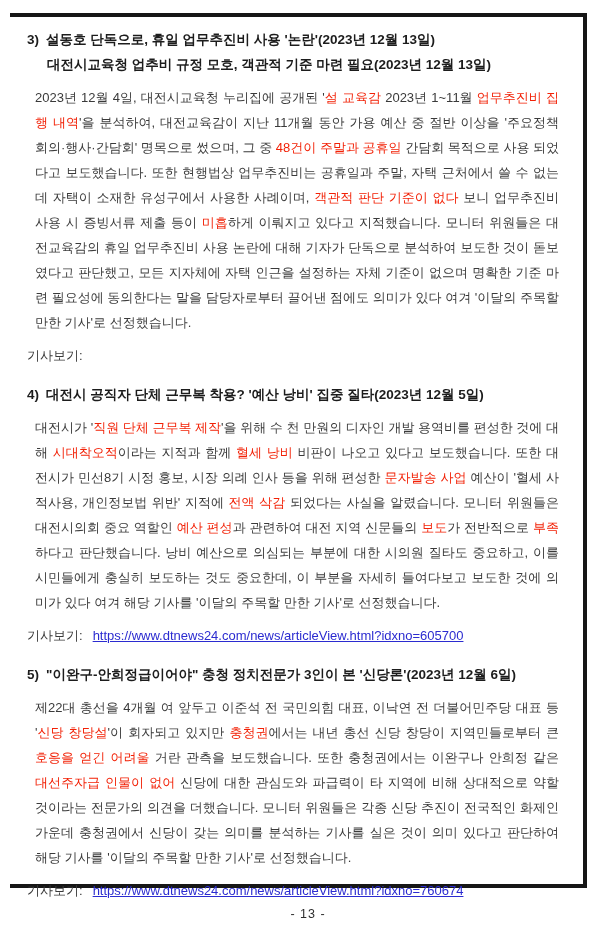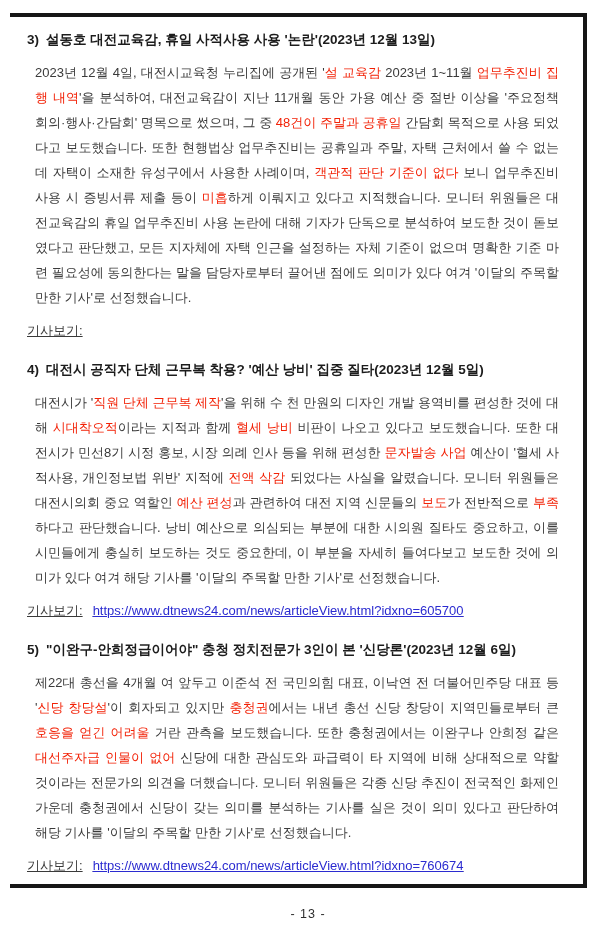--- a/index.html
+++ b/index.html
@@ -7,39 +7,40 @@
   .page{position:relative;width:600px;height:926px;background:#fff;overflow:hidden;}
   .frame{position:absolute;left:10px;right:13px;top:13px;bottom:38px;
          border:4px solid var(--border,#161616);border-left:none;pointer-events:none;}
   .content{position:absolute;left:27px;right:33px;top:27px;color:var(--body,#3a3a3a);
            font-size:13px;line-height:25px;text-align:justify;}
   .sec{margin-bottom:14px;}
   .sec-h{font-weight:bold;color:var(--heading,#1c1c1c);display:flex;gap:7px;font-size:13.5px;}
   .sec-h2{font-weight:bold;color:var(--heading,#1c1c1c);margin-left:20px;font-size:13.5px;}
   .hl{color:var(--highlight,#f22106);}
   .body-p{margin:8px;}
-  .link-row{display:flex;align-items:flex-start;text-align:right;text-decoration:underline;}
+  .link-row{display:flex;align-items:flex-start;text-align:right;}
   .link-label{white-space:nowrap;margin-right:10px;}
   .links{display:flex;flex-direction:column;}
   a.article-link{color:var(--link,#2b2bd0);text-decoration:underline;cursor:pointer;
                  word-break:break-all;}
   .footer{position:absolute;left:0;right:0;bottom:5px;text-align:center;font-size:12.5px;
           color:#2e2e2e;letter-spacing:1px;padding-left:16px;}
 </style>
 </head>
 <body>
 
 <div class="page">
   <div class="frame"></div>
   <div class="content" id="sections-root">
       <section class="sec">
         <div class="sec-h">
           <span class="sec-num">3)</span>
-          <span class="sec-title">설동호 대전교육감, 휴일 사적사용 사용 '논란'(2023년 12월 13일)</span>
+          <span class="sec-title">설동호 단독으로, 휴일 업무추진비 사용 '논란'(2023년 12월 13일)</span>
         </div>
+        <div class="sec-h2">대전시교육청 업추비 규정 모호, 객관적 기준 마련 필요(2023년 12월 13일)</div>
         <p class="body-p"><span>2023년 12월 4일, 대전시교육청 누리집에 공개된 '</span><span class="hl">설 교육감</span><span> 2023년 1~11월 </span><span class="hl">업무추진비 집행 내역</span><span>'을 분석하여, 대전교육감이 지난 11개월 동안 가용 예산 중 절반 이상을 '주요정책 회의·행사·간담회' 명목으로 썼으며, 그 중 </span><span class="hl">48건이 주말과 공휴일</span><span> 간담회 목적으로 사용 되었다고 보도했습니다. 또한 현행법상 업무추진비는 공휴일과 주말, 자택 근처에서 쓸 수 없는데 자택이 소재한 유성구에서 사용한 사례이며, </span><span class="hl">객관적 판단 기준이 없다</span><span> 보니 업무추진비 사용 시 증빙서류 제출 등이 </span><span class="hl">미흡</span><span>하게 이뤄지고 있다고 지적했습니다. 모니터 위원들은 대전교육감의 휴일 업무추진비 사용 논란에 대해 기자가 단독으로 분석하여 보도한 것이 돋보였다고 판단했고, 모든 지자체에 자택 인근을 설정하는 자체 기준이 없으며 명확한 기준 마련 필요성에 동의한다는 말을 담당자로부터 끌어낸 점에도 의미가 있다 여겨 '이달의 주목할 만한 기사'로 선정했습니다.</span></p>
         <div class="link-row">
           <span class="link-label">기사보기:</span>
         </div>
       </section>
       <section class="sec">
         <div class="sec-h">
           <span class="sec-num">4)</span>
           <span class="sec-title">대전시 공직자 단체 근무복 착용? '예산 낭비' 집중 질타(2023년 12월 5일)</span>
         </div>

